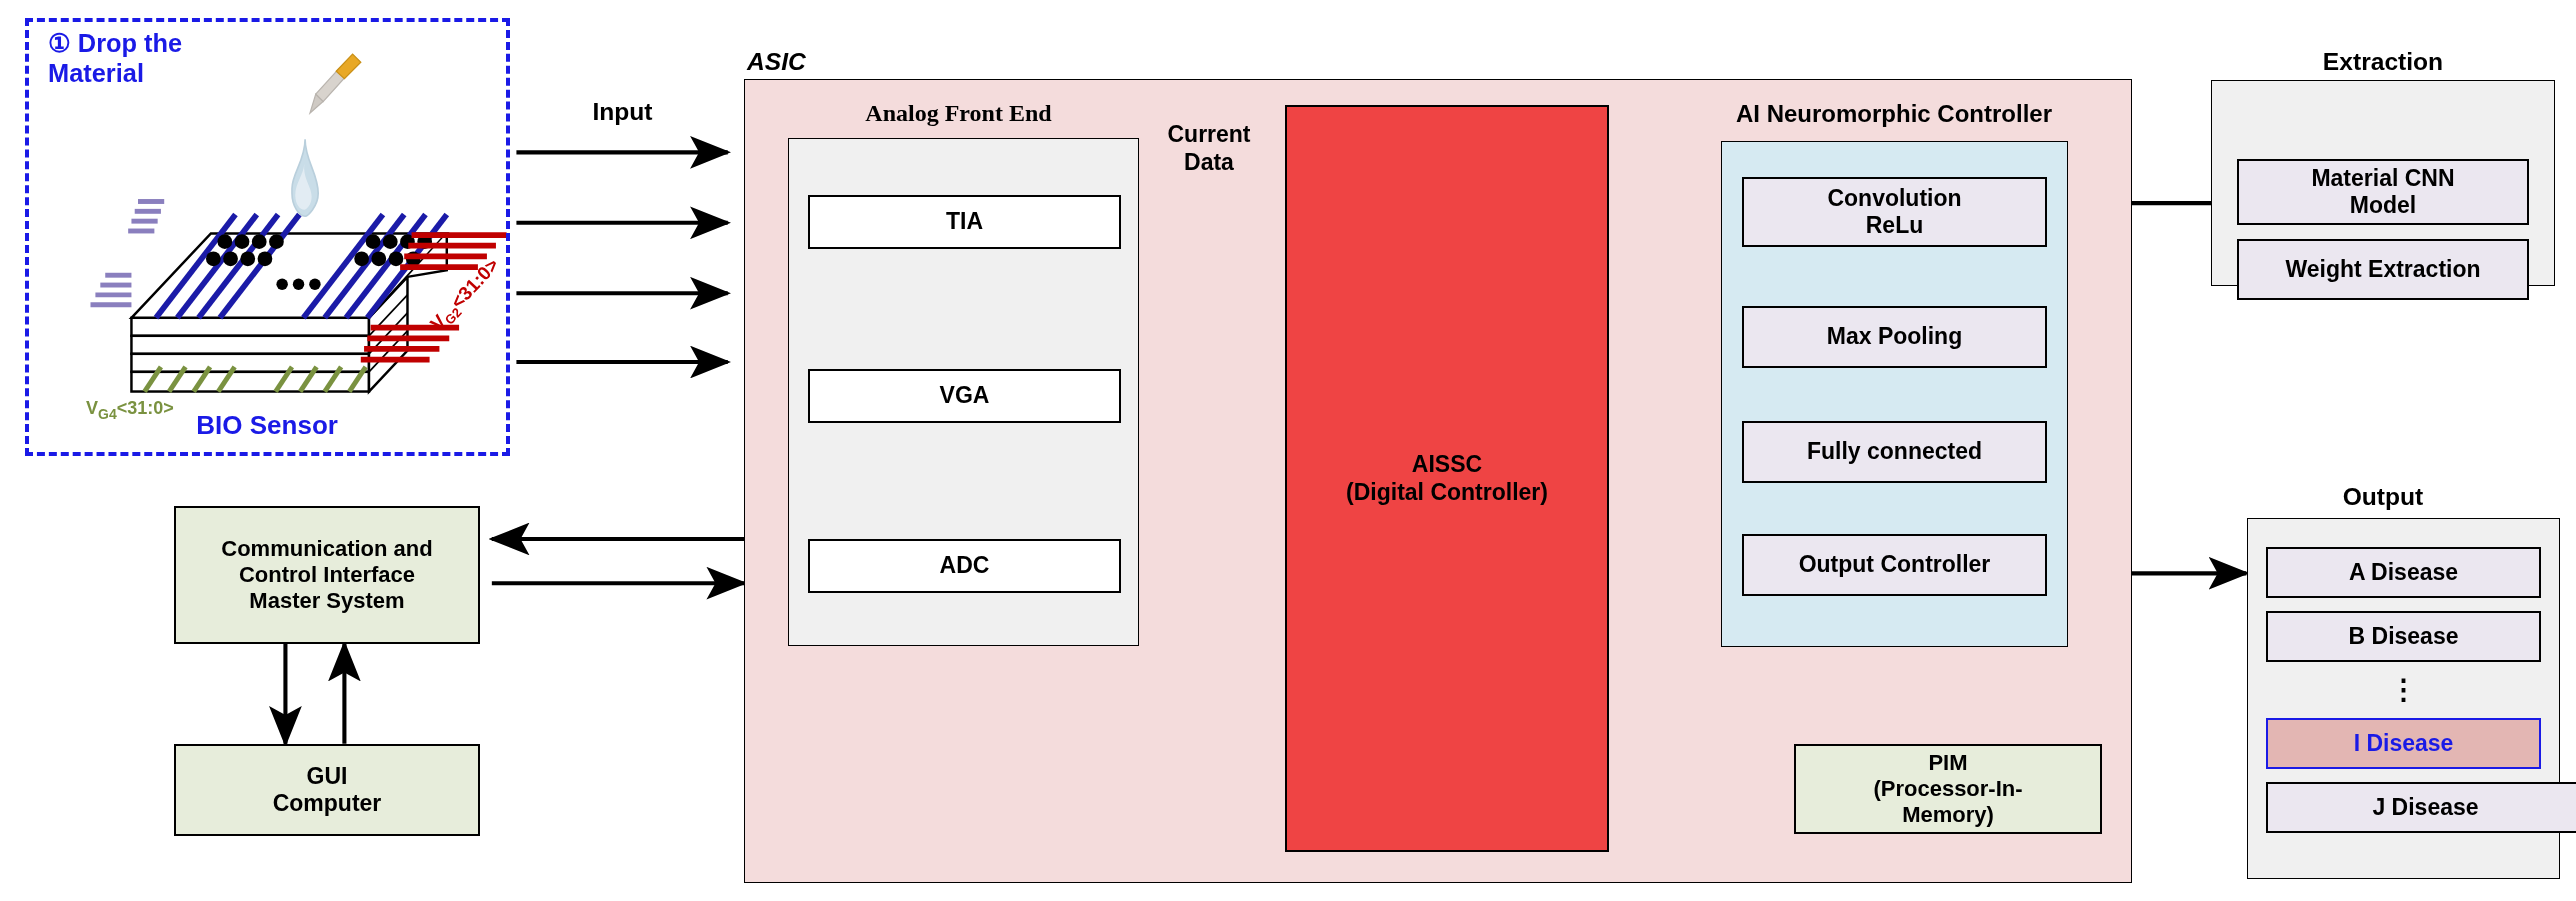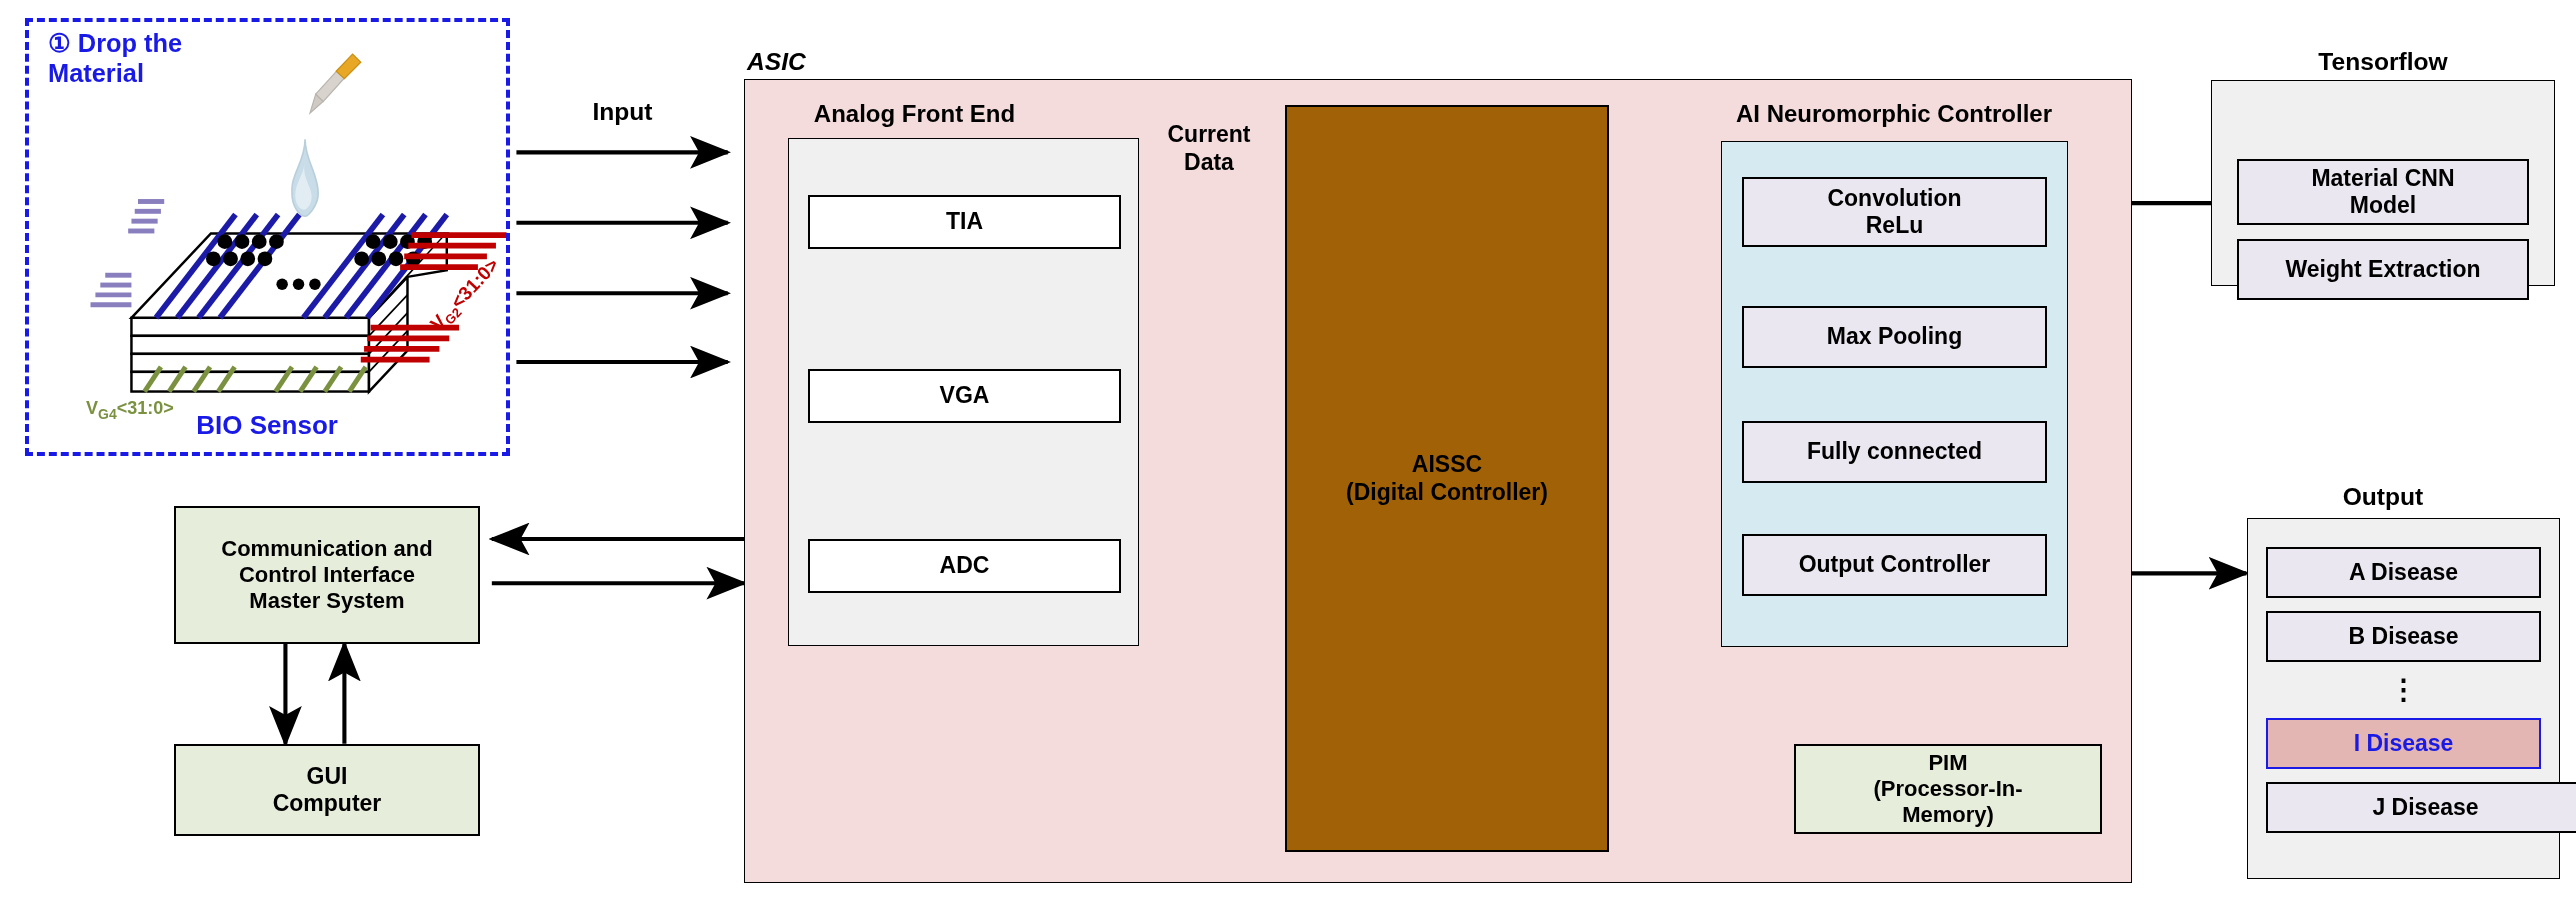--- a/index.html
+++ b/index.html
@@ -8,21 +8,21 @@
        -webkit-font-smoothing:antialiased;}
   .stage{position:absolute;left:0;top:0;width:2576px;height:901px;overflow:hidden;}
 
   
   .abs{position:absolute;box-sizing:border-box;}
   .label{position:absolute;font-weight:bold;color:#000;white-space:pre;}
 
   .panel{border:1.6px solid #000;background:#f0f0f0;}
   .asic{border:1.6px solid #000;background:#f4dcdc;}
   .blue-panel{border:1.6px solid #000;background:#d6eaf2;}
-  .aissc{border:2.5px solid #000;background:#a16207;}
+  .aissc{border:2.5px solid #000;background:#ef4444;}
   .wbox{border:2.5px solid #000;background:#ffffff;}
   .lbox{border:2.5px solid #000;background:#ebe7f0;}
   .gbox{border:2.5px solid #000;background:#e7eddb;padding-left:36px;}
   .pimbox{border:2.5px solid #000;background:#e7eddb;margin-left:34px;}
   .selbox{border:2.5px solid #1a1ae6;background:#e3b6b3;}
 
   .boxtxt{position:absolute;left:0;top:0;width:100%;height:100%;
           display:flex;align-items:center;justify-content:center;
           text-align:center;font-weight:bold;color:#000;
           font-size:23px;line-height:1.18;padding:0 4.9px;box-sizing:border-box;
@@ -207,21 +207,21 @@
   <div class="abs" style="left:86px;top:398px;color:#7a9240;font-weight:bold;font-size:18px;white-space:nowrap;">
     <span>V</span><sub style="font-size:14px;">G4</sub><span>&lt;31:0&gt;</span>
   </div>
 
   <div class="label" style="left:516px;top:98px;width:213px;text-align:center;font-size:24.6px;">Input</div>
 
   <div class="label" style="left:747px;top:48px;font-size:24.6px;font-style:italic;">ASIC</div>
 
   <div class="abs asic" style="left:744px;top:79px;width:1388px;height:804px;"></div>
 
-  <div class="label" style="left:734px;top:100px;width:361px;text-align:center;font-size:24px;">Analog Front End</div>
+  <div class="label" style="left:778px;top:100px;width:361px;text-align:center;font-size:24px;font-family:Liberation Serif, serif;">Analog Front End</div>
 
   <div class="abs panel" style="left:788px;top:138px;width:351px;height:508px;"></div>
 
   <div class="abs wbox" style="left:808px;top:195px;width:313px;height:54px;">
     <div class="boxtxt">TIA</div>
   </div>
   <div class="abs wbox" style="left:808px;top:369px;width:313px;height:54px;">
     <div class="boxtxt">VGA</div>
   </div>
   <div class="abs wbox" style="left:808px;top:531px;width:313px;height:54px;margin-top:8px;">
@@ -254,21 +254,21 @@
   <div class="abs lbox" style="left:1742px;top:534px;width:305px;height:62px;">
     <div class="boxtxt">Output Controller</div>
   </div>
 
   <div class="abs pimbox" style="left:1760px;top:744px;width:308px;height:90px;">
     <div class="boxtxt" style="font-size:22px;">PIM
 (Processor-In-
 Memory)</div>
   </div>
 
-  <div class="label" style="left:2211px;top:48px;width:344px;text-align:center;font-size:24.6px;">Tensorflow</div>
+  <div class="label" style="left:2211px;top:48px;width:344px;text-align:center;font-size:24.6px;">Extraction</div>
 
   <div class="abs panel" style="left:2211px;top:80px;width:344px;height:206px;"></div>
 
   <div class="abs lbox" style="left:2237px;top:159px;width:292px;height:66px;">
     <div class="boxtxt">Material CNN
 Model</div>
   </div>
 
   <div class="abs lbox" style="left:2237px;top:239px;width:292px;height:61px;">
     <div class="boxtxt">Weight Extraction</div>

